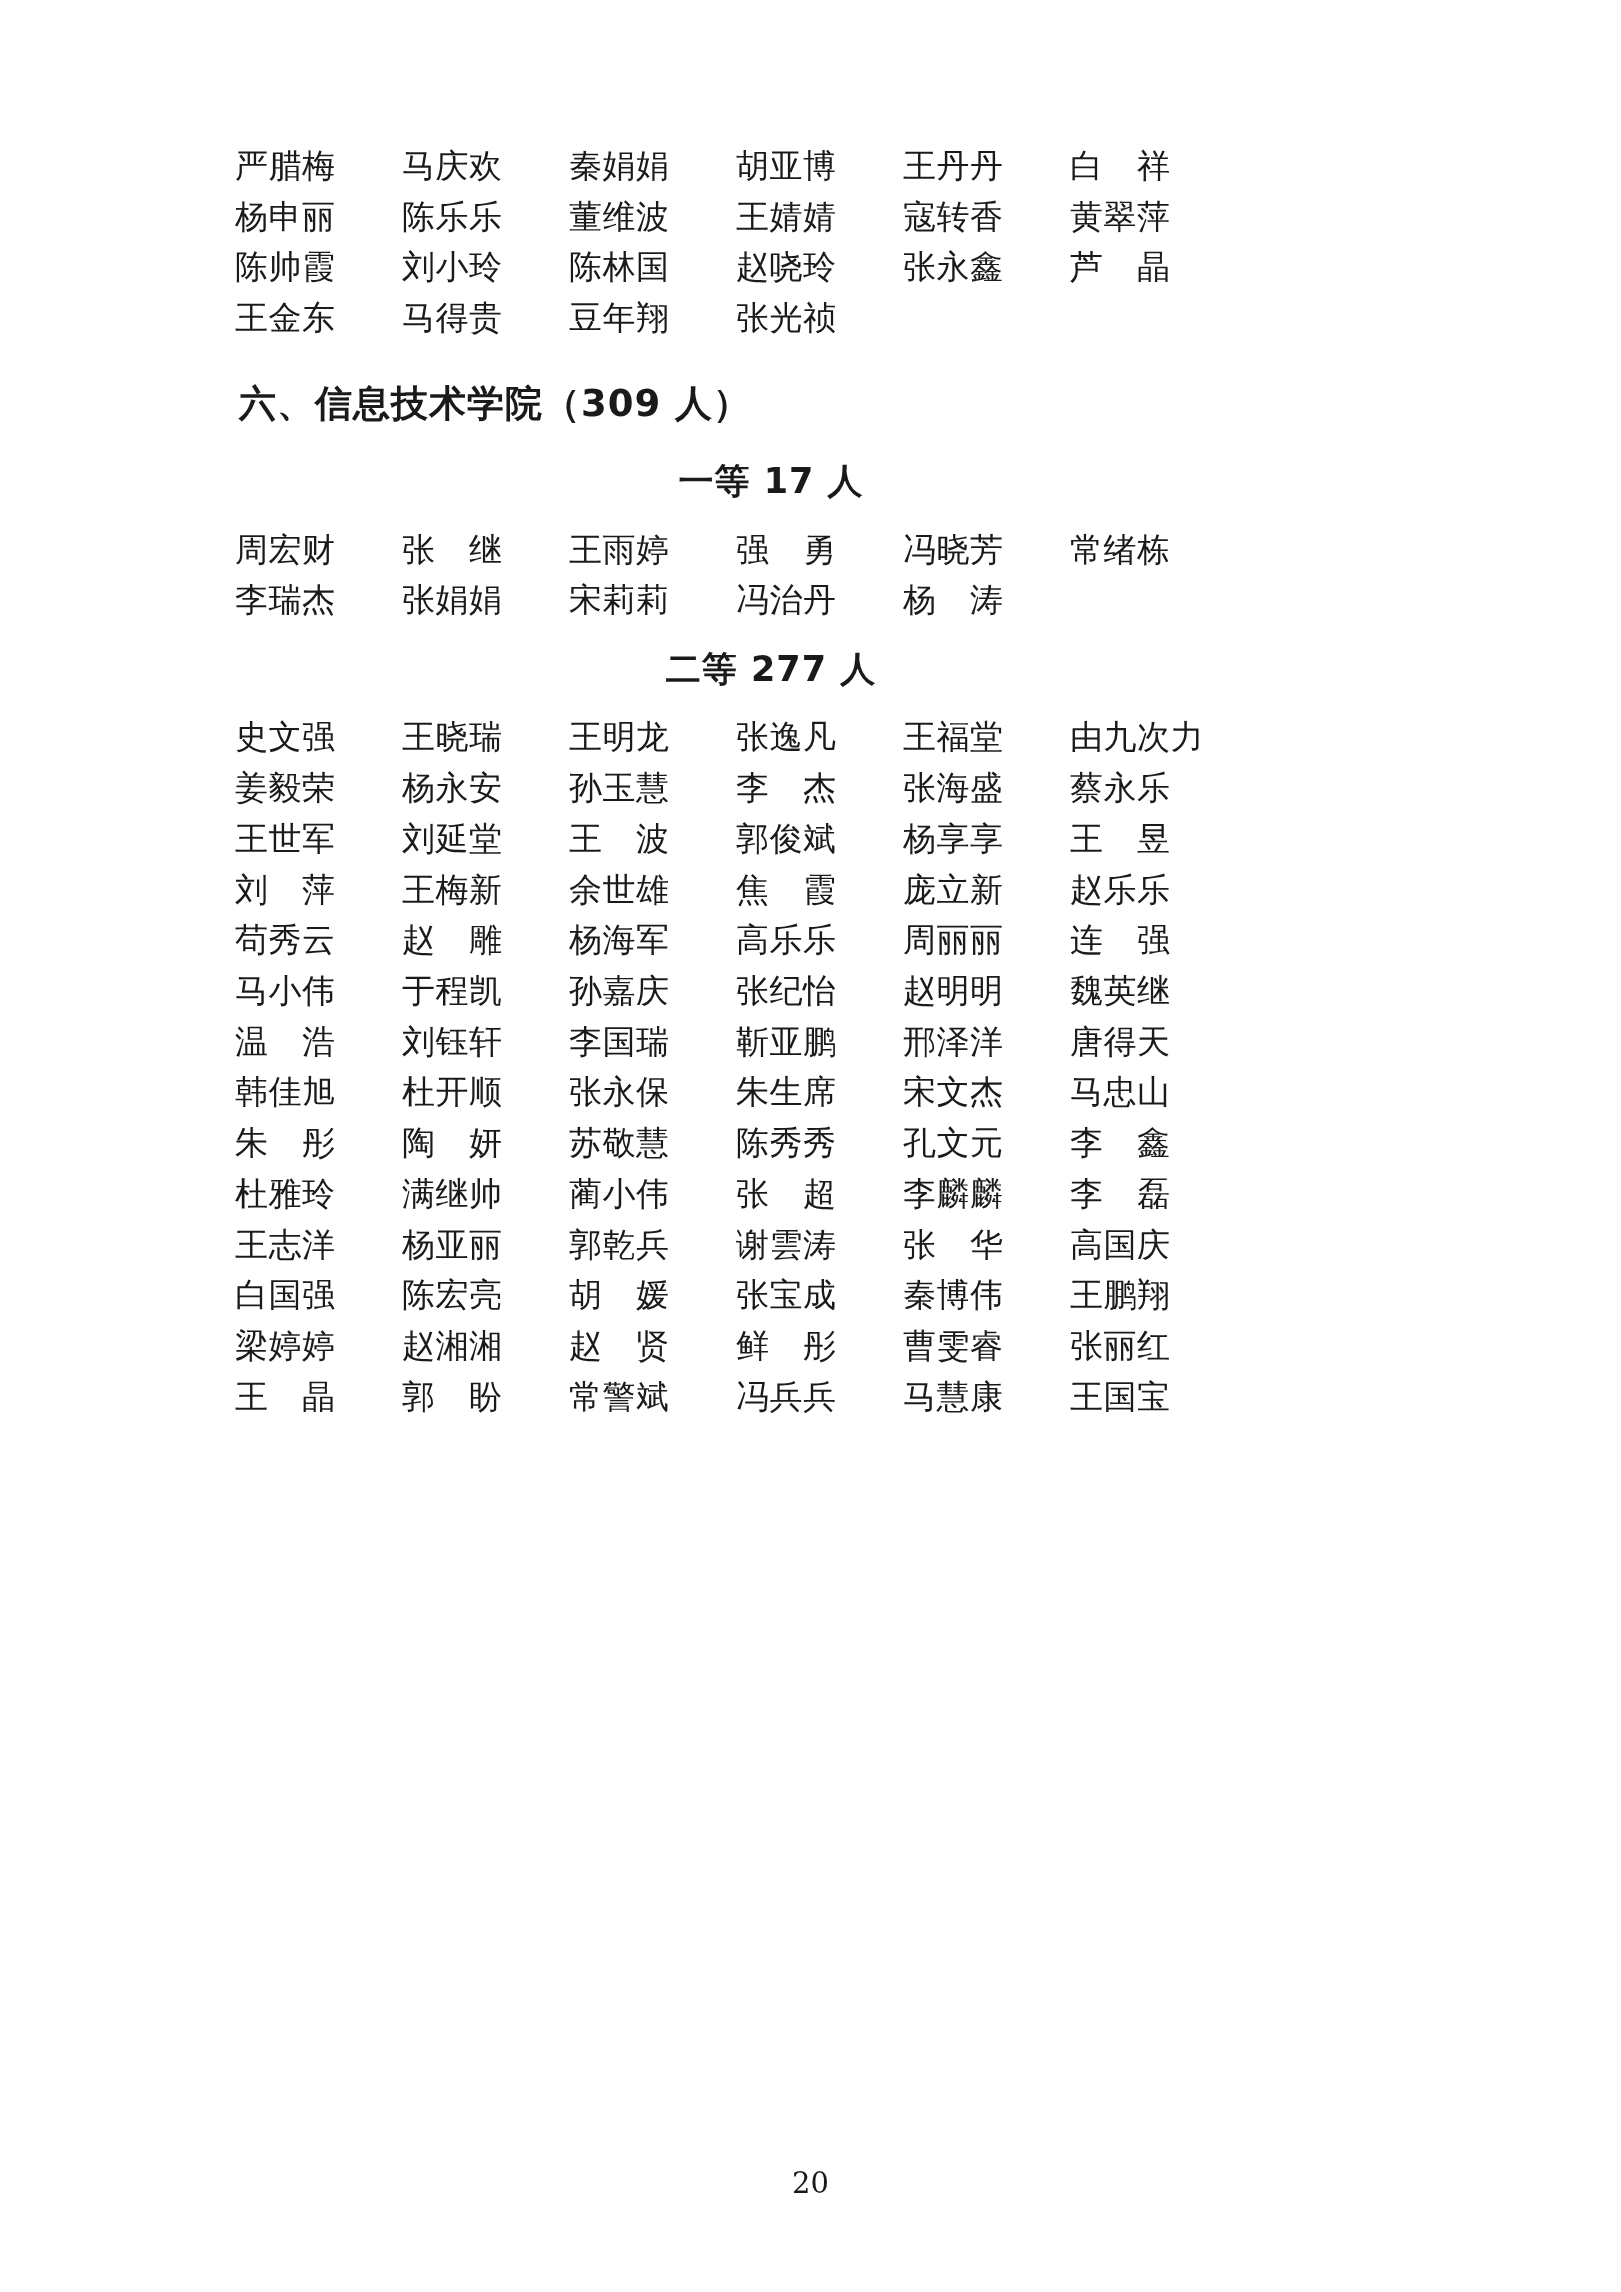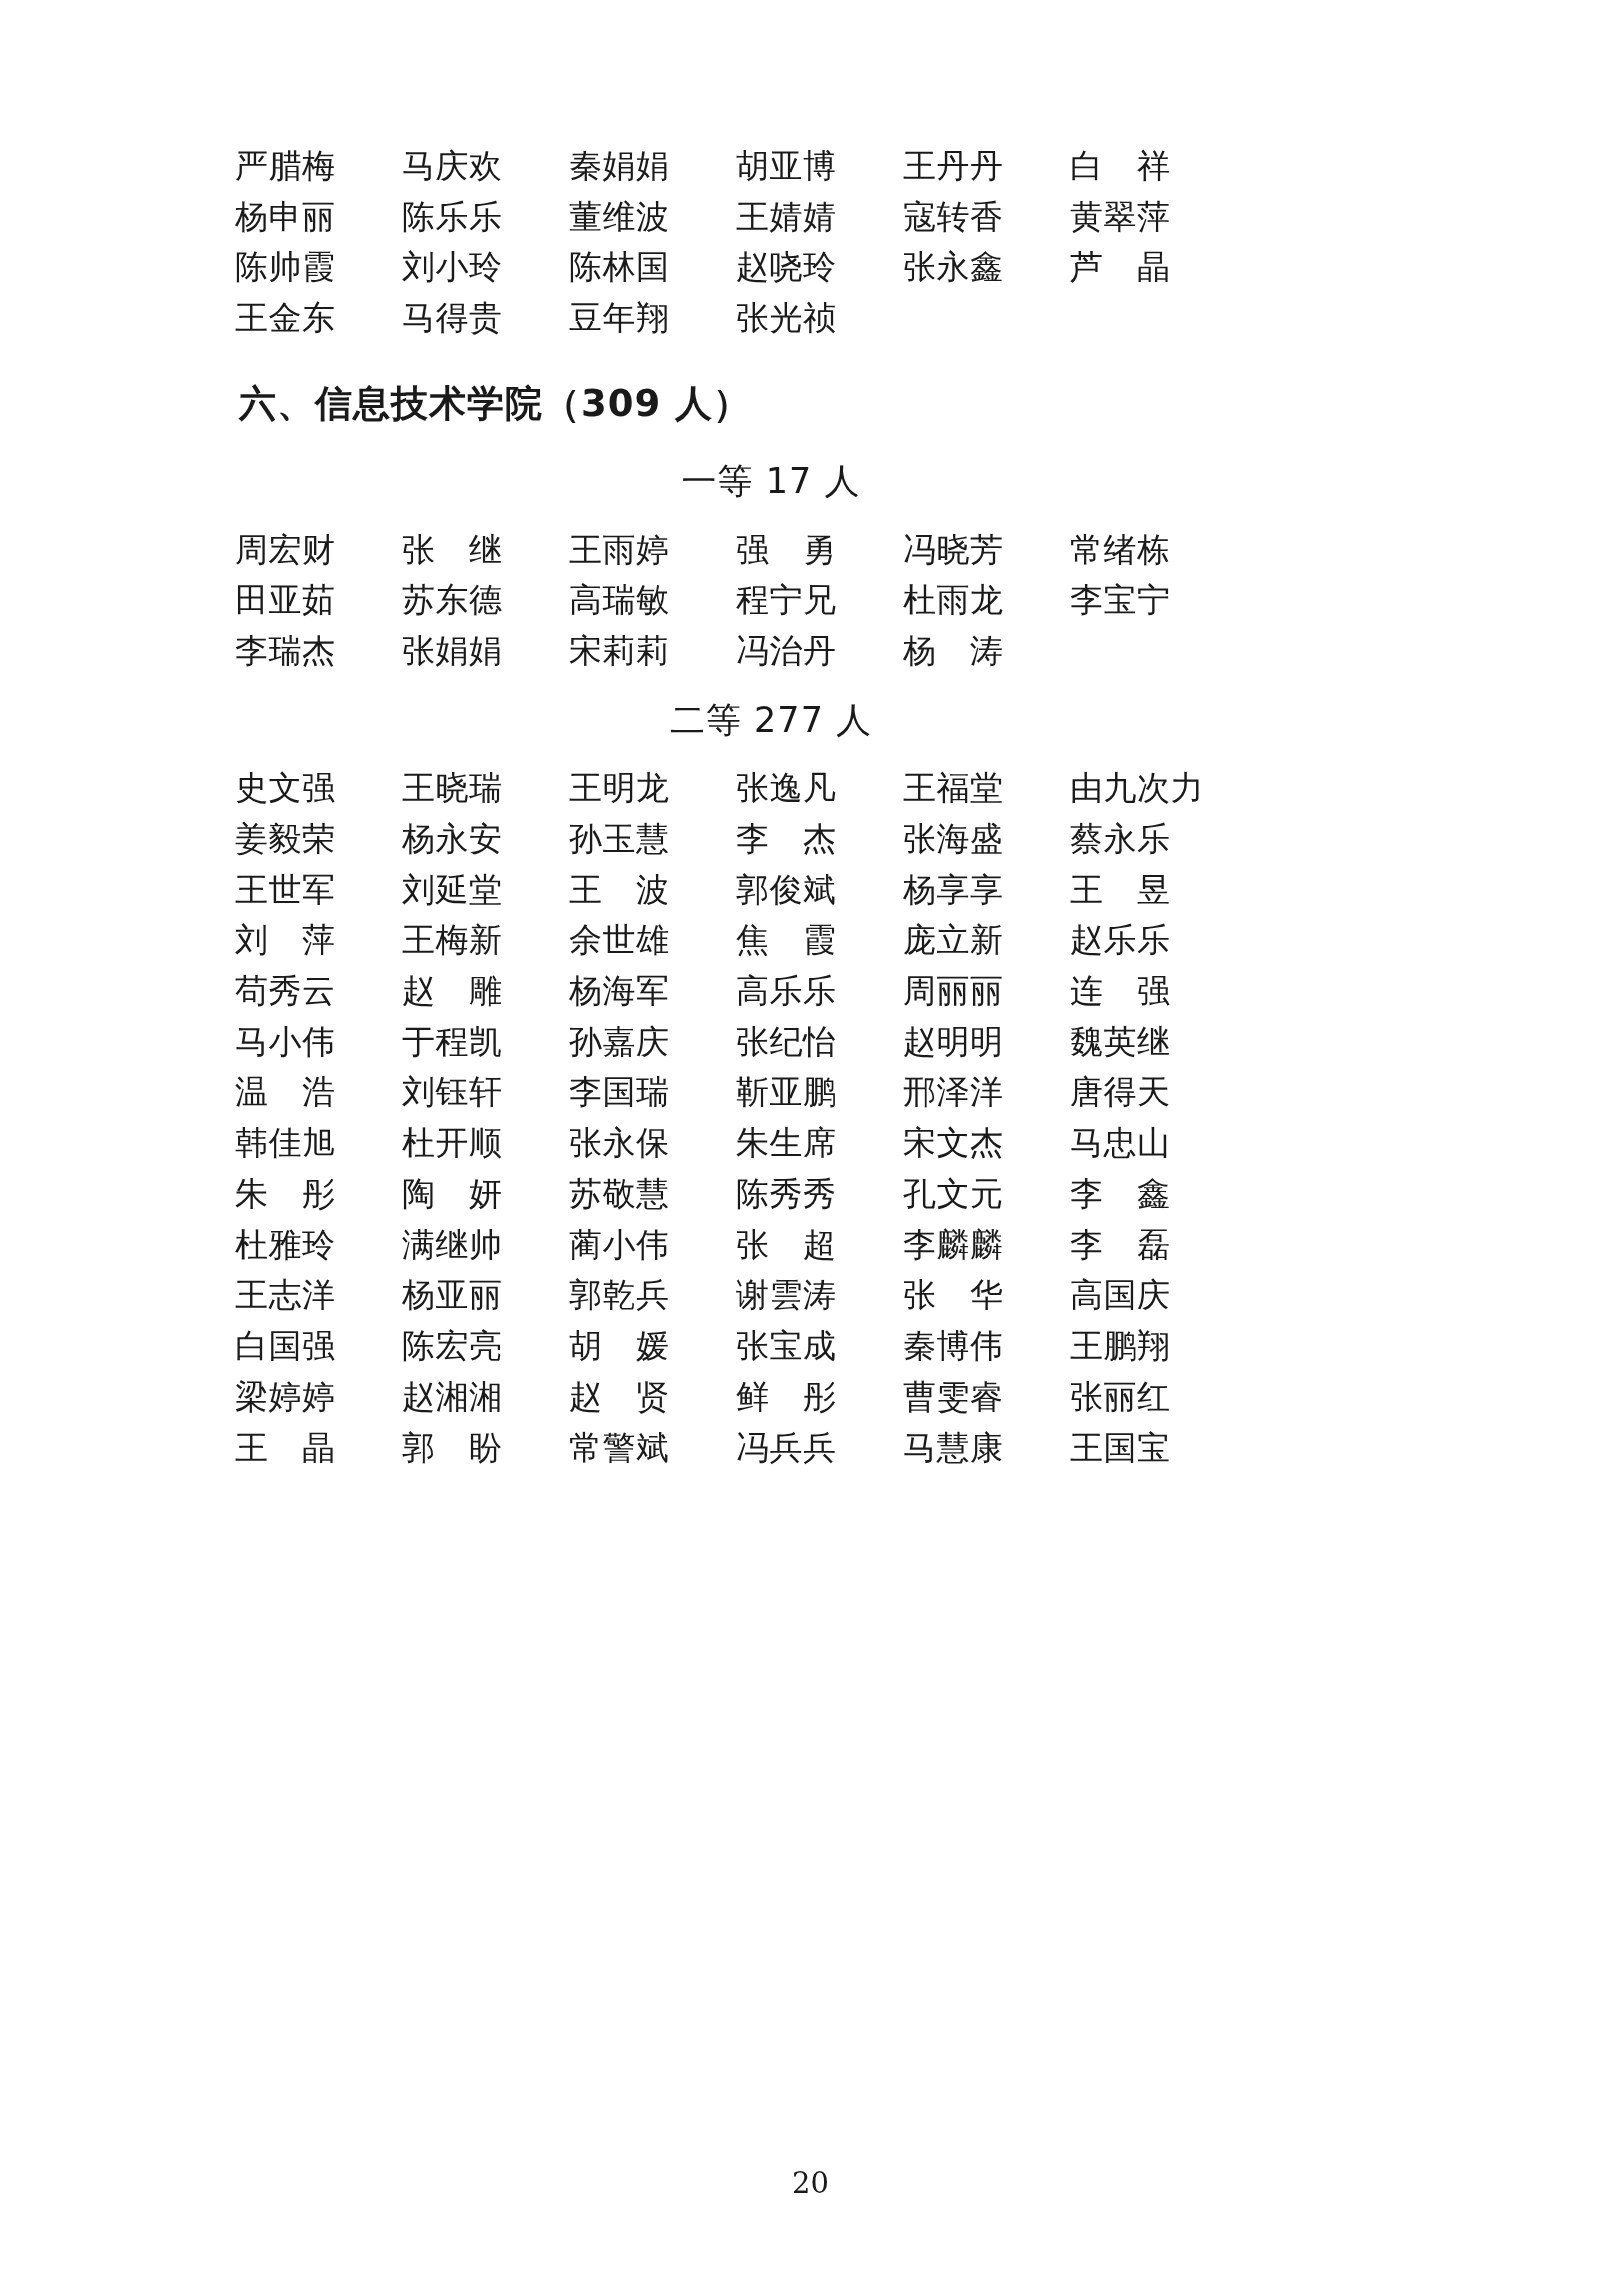--- a/index.html
+++ b/index.html
@@ -41,21 +41,21 @@
   }
   .section-heading {
     font-size: 37px;
     font-weight: bold;
     margin: 41px 0 29px 4px;
     letter-spacing: 1px;
     font-family: "DejaVu Sans", "Liberation Sans", sans-serif;
   }
   .rank-heading {
     font-size: 35px;
-    font-weight: normal;
+    font-weight: bold;
     text-align: center;
     margin: 25.5px 0 25.5px 0;
     padding-right: 118px;
     letter-spacing: 1px;
     font-family: "DejaVu Sans", "Liberation Sans", sans-serif;
   }
   .page-number {
     position: absolute;
     bottom: 93px;
     left: 0;
@@ -114,28 +114,20 @@
   <div class="block group-tight">
     <div class="name-row">
       <div class="name-cell">周宏财</div>
       <div class="name-cell">张　继</div>
       <div class="name-cell">王雨婷</div>
       <div class="name-cell">强　勇</div>
       <div class="name-cell">冯晓芳</div>
       <div class="name-cell">常绪栋</div>
     </div>
     <div class="name-row">
-      <div class="name-cell">田亚茹</div>
-      <div class="name-cell">苏东德</div>
-      <div class="name-cell">高瑞敏</div>
-      <div class="name-cell">程宁兄</div>
-      <div class="name-cell">杜雨龙</div>
-      <div class="name-cell">李宝宁</div>
-    </div>
-    <div class="name-row">
       <div class="name-cell">李瑞杰</div>
       <div class="name-cell">张娟娟</div>
       <div class="name-cell">宋莉莉</div>
       <div class="name-cell">冯治丹</div>
       <div class="name-cell">杨　涛</div>
     </div>
   </div>
 
   <div class="rank-heading">二等 277 人</div>
 

